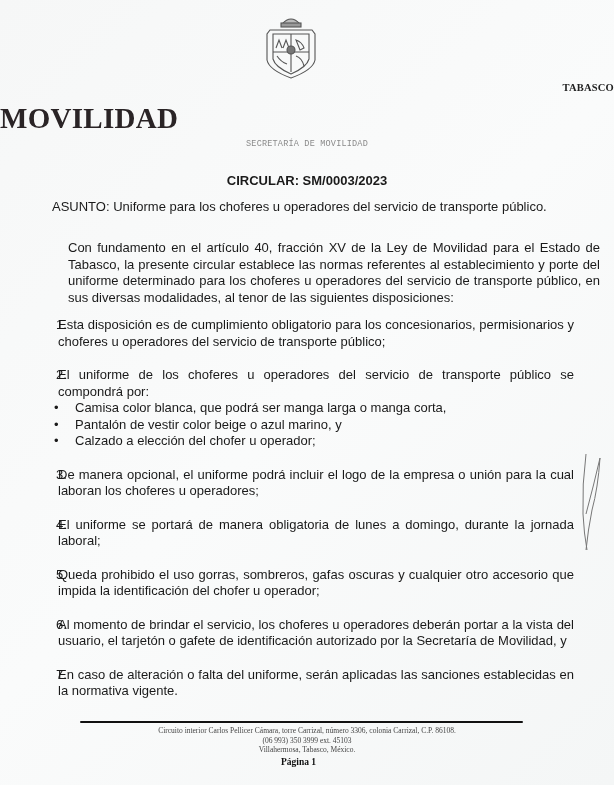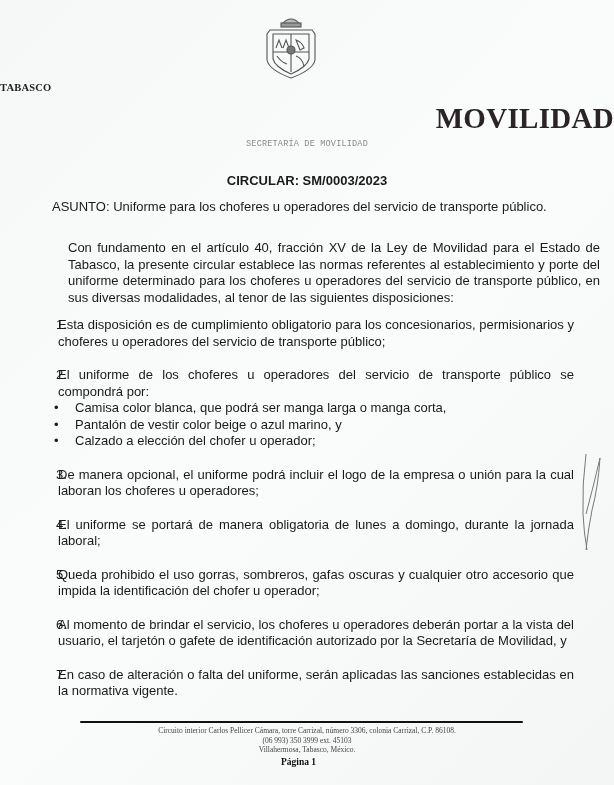--- a/index.html
+++ b/index.html
@@ -5,23 +5,23 @@
     html, body { margin: 0; padding: 0; }
     body {
       width: 614px; height: 785px; overflow: hidden;
       background: #f7f8f8;
       position: relative;
       font-family: "Liberation Sans", sans-serif;
       color: #1a1a1a;
     }
     .page { position: absolute; inset: 0; background: linear-gradient(135deg, #f6f7f7 0%, #fafbfb 50%, #f4f6f6 100%); }
     .seal { position: absolute; left: 262px; top: 10px; width: 58px; height: 72px; }
-    .tabasco { position: absolute; left: 0; width: 614px; top: 82px; text-align: left;
+    .tabasco { position: absolute; left: 0; width: 614px; top: 82px; text-align: right;
       font-family: "Liberation Serif", serif; font-weight: bold; font-size: 10.5px; letter-spacing: 0.2px; color: #222; }
-    .movilidad { position: absolute; left: 0; width: 614px; top: 102px; text-align: right;
+    .movilidad { position: absolute; left: 0; width: 614px; top: 102px; text-align: left;
       font-family: "Liberation Serif", serif; font-weight: bold; font-size: 29px; color: #2a2426; letter-spacing: 0.3px; }
     .secretaria { position: absolute; left: 0; width: 614px; top: 139px; text-align: center;
       font-family: Liberation Mono, monospace; font-size: 8.5px; color: #8a8a8a; letter-spacing: 0.2px; }
     .circular { position: absolute; left: 0; width: 614px; top: 173px; text-align: center;
       font-weight: bold; font-size: 13px; }
     .asunto { position: absolute; left: 52px; top: 199px; font-weight: normal; font-size: 13px; white-space: nowrap; }
     .intro { position: absolute; left: 40px; width: 532px; top: 240px; font-size: 13px; line-height: 16.5px; text-align: justify; margin-left: 28px; }
     .list { position: absolute; left: 40px; top: 317px; width: 534px; font-size: 13px; line-height: 16.5px; }
     .item { position: relative; padding-left: 16px; text-align: justify; margin-bottom: 17px; }
     .item .num { position: absolute; left: 16px; top: 0; }

